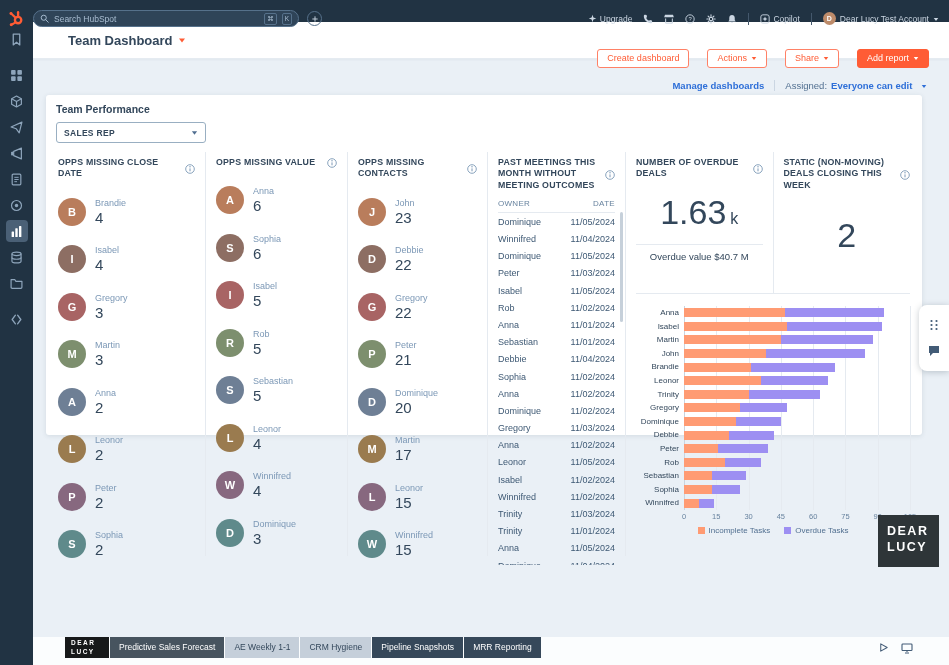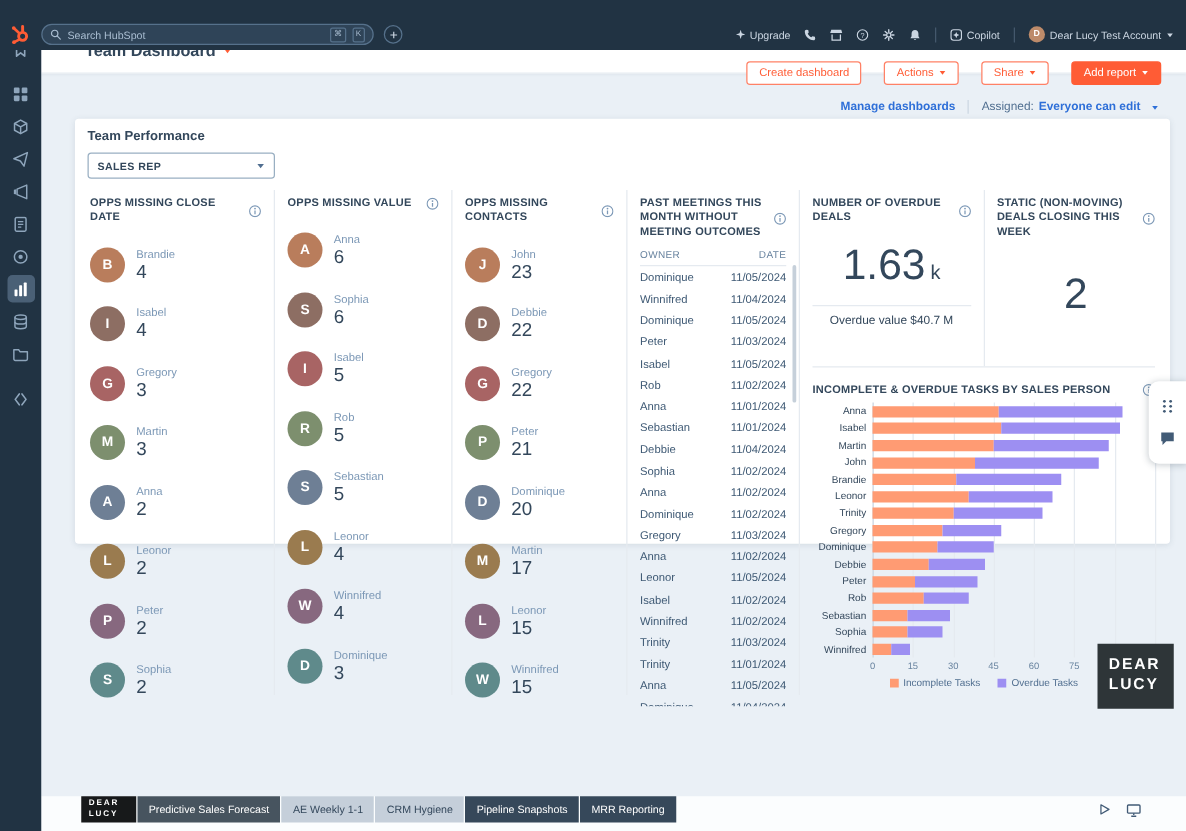--- a/index.html
+++ b/index.html
@@ -5,21 +5,21 @@
   html,body{margin:0;padding:0;}
   body{width:949px;height:665px;position:relative;overflow:hidden;background:#eaf0f6;
        font-family:"Liberation Sans",sans-serif;color:#33475b;}
   [data-icon]{display:inline-flex;flex:none;}
   [data-icon] svg{width:100%;height:100%;display:block;}
   .i6{width:6px;height:6px}.i7{width:7px;height:7px}.i8{width:8px;height:8px}
   .i9{width:9px;height:9px}.i10{width:10px;height:10px}.i11{width:11px;height:11px}
   .i12{width:12px;height:12px}
 
   
-  .topbar{position:absolute;top:0;left:0;right:0;height:40px;background:#213343;z-index:40;
+  .topbar{position:absolute;top:0;left:0;right:0;height:22px;background:#213343;z-index:40;
           display:flex;align-items:center;gap:8px;padding:15px 10px 0 8px;box-sizing:border-box;}
   .hs-logo{width:17px;height:17px;cursor:pointer;}
   .search{width:252px;height:15px;background:#2f4458;border:1px solid #56718b;border-radius:9px;
           display:flex;align-items:center;gap:5px;padding:0 6px;color:#a9bdd1;}
   .search-input{flex:1;min-width:0;background:transparent;border:none;outline:none;color:#dfe8f0;
           font-size:8.5px;font-family:inherit;padding:0;}
   .search-input::placeholder{color:#a9bdd1;}
   .key{border:1px solid #56718b;border-radius:2px;font-size:6.5px;line-height:9px;height:10px;
        padding:0 2px;color:#a9bdd1;}
   .plus-btn{width:15px;height:15px;border-radius:50%;border:1px solid #56718b;background:transparent;
@@ -53,21 +53,21 @@
   .btn.outline{background:#fff;border:1px solid #ff8166;color:#ff5c35;}
   .btn.primary{background:#ff5c35;border:1px solid #ff5c35;color:#fff;}
 
   
   .content{position:absolute;left:33px;top:59px;right:0;bottom:0;background:#eaf0f6;}
   .sub-header{position:absolute;top:21px;right:22px;display:flex;align-items:flex-start;gap:10px;font-size:9.5px;}
   .link{color:#2e6fd8;font-weight:bold;cursor:pointer;display:flex;align-items:center;gap:3px;}
   .assigned-label{color:#516f90;margin-right:4px;}
   .subdiv{width:1px;height:11px;background:#cbd6e2;}
 
-  .card{position:absolute;left:27px;top:36px;width:876px;height:340px;background:#fff;border-radius:3px;
+  .card{position:absolute;left:13px;top:36px;width:876px;height:340px;background:#fff;border-radius:3px;
        box-shadow:0 1px 5px rgba(45,62,80,.12);padding:8px 10px;box-sizing:border-box;}
   .card-title{font-size:10.5px;font-weight:bold;color:#33475b;}
   .filter{margin-top:7px;width:150px;height:21px;border:1px solid #99afc2;border-radius:3px;background:#fff;
        display:flex;align-items:center;justify-content:space-between;padding:0 7px;box-sizing:border-box;
        font-size:8.5px;font-weight:bold;color:#33475b;letter-spacing:.3px;cursor:pointer;}
   .filter-caret{color:#506e90;}
 
   .widgets{display:flex;margin-top:9px;height:404px;}
   .wcol{padding:0 10px;border-right:1px solid #e5eaf0;box-sizing:border-box;position:relative;}
   .wcol:first-child{padding-left:2px;}
@@ -761,30 +761,20 @@
                     <line x1="5" y1="4.4" x2="5" y2="7.3" stroke="currentColor" stroke-width="1"></line>
                     <circle cx="5" cy="2.8" r="0.7" fill="currentColor"></circle>
                   </svg>
                 </span>
             </div>
             <div class="bignum">2</div>
           </div>
         </div>
 
         <div class="chartw">
-          <div class="wtitle-row">
-            <span class="wtitle">INCOMPLETE &amp; OVERDUE TASKS BY SALES PERSON</span>
-            <span class="ibtn i10" data-icon="info">
-                <svg viewBox="0 0 10 10">
-                  <circle cx="5" cy="5" r="4.3" fill="none" stroke="currentColor" stroke-width="0.9"></circle>
-                  <line x1="5" y1="4.4" x2="5" y2="7.3" stroke="currentColor" stroke-width="1"></line>
-                  <circle cx="5" cy="2.8" r="0.7" fill="currentColor"></circle>
-                </svg>
-              </span>
-          </div>
           <div class="chart-area">
             <div class="chart-labels" id="chart-labels">
                 <div class="chart-label">Anna</div>
                 <div class="chart-label">Isabel</div>
                 <div class="chart-label">Martin</div>
                 <div class="chart-label">John</div>
                 <div class="chart-label">Brandie</div>
                 <div class="chart-label">Leonor</div>
                 <div class="chart-label">Trinity</div>
                 <div class="chart-label">Gregory</div>

